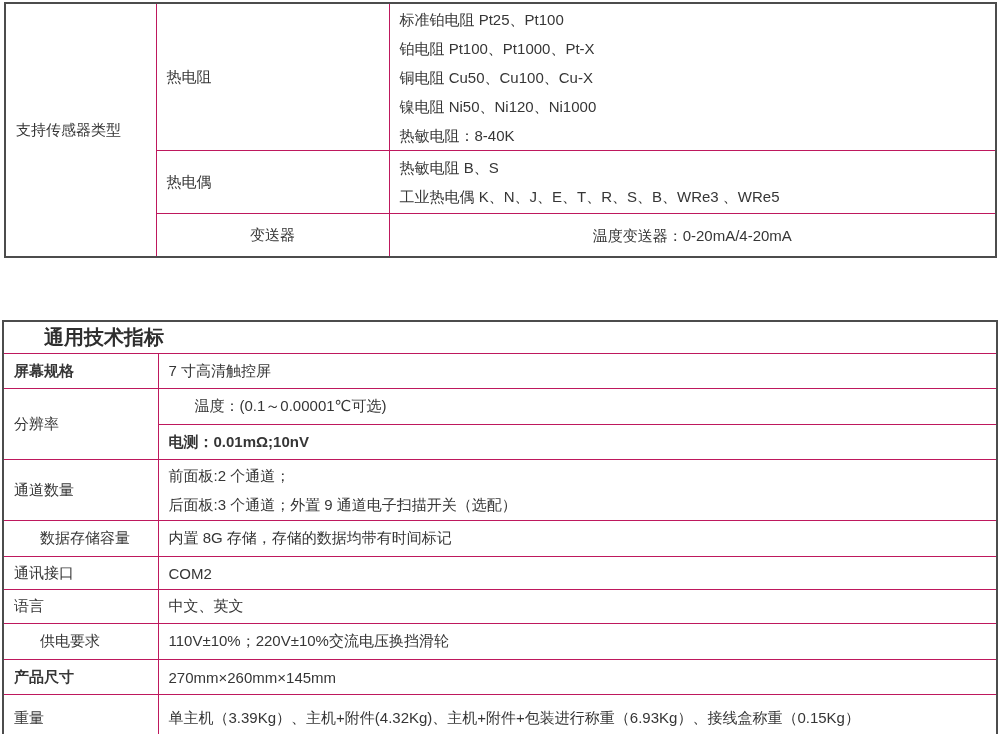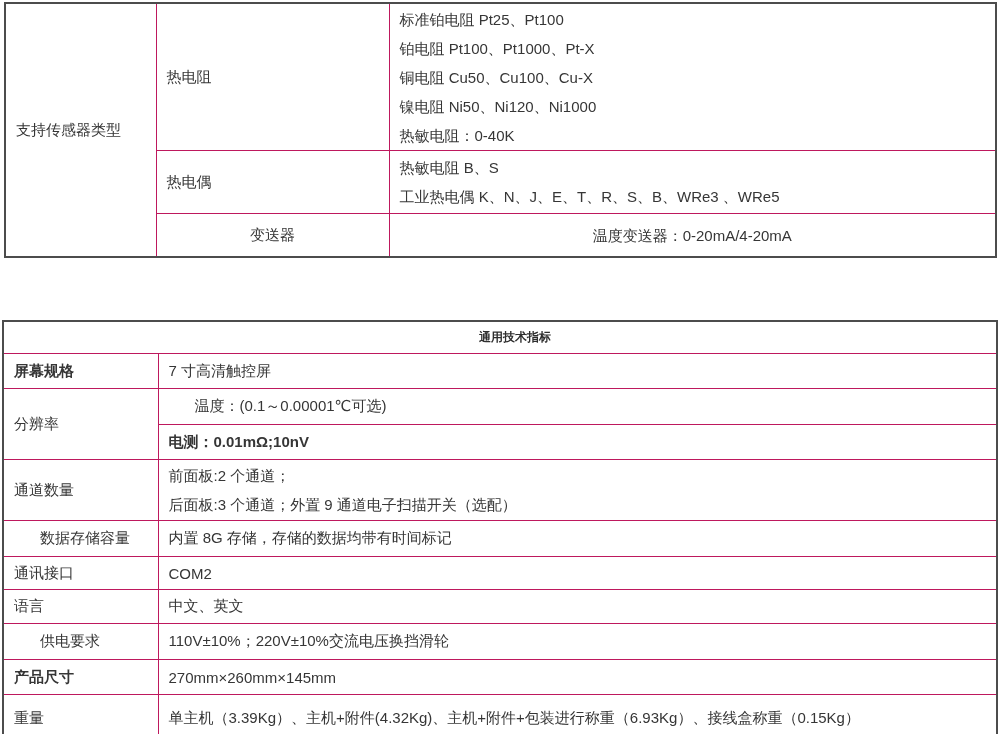--- a/index.html
+++ b/index.html
@@ -39,23 +39,22 @@
   .sensor-table .row-tx   td { height: 42px; text-align: center; }
   .line { line-height: 29px; }
   
   .spec-table {
     margin: 62px 0 0 2px;
     width: 996px;
     border: 2px solid #4c4c4c;
   }
   .spec-table col.c1 { width: 155px; }
   .spec-table .title-cell {
-    text-align: center;
     font-weight: bold;
-    font-size: 12px;
+    font-size: 20px;
     height: 31px;
     color: #2e2e2e;
     padding-left: 40px;
   }
   .h34 { height: 34px; font-weight: bold; }
   .h35 { height: 35px; padding-left: 36px; }
   .h33 { height: 33px; margin-top: 8px; }
   .h32 { height: 32px; }
   .h60 { height: 60px; }
   .h47 { height: 47px; }
@@ -71,21 +70,21 @@
     </colgroup>
   <tbody>
       <tr class="row-rtd">
     <td rowspan="3">支持传感器类型</td>
     <td>热电阻</td>
     <td>
       <div class="line">标准铂电阻 Pt25、Pt100</div>
       <div class="line">铂电阻 Pt100、Pt1000、Pt-X</div>
       <div class="line">铜电阻 Cu50、Cu100、Cu-X</div>
       <div class="line">镍电阻 Ni50、Ni120、Ni1000</div>
-      <div class="line">热敏电阻：0-40K</div>
+      <div class="line">热敏电阻：8-40K</div>
     </td>
   </tr>
   <tr class="row-tc">
     <td>热电偶</td>
     <td>
       <div class="line">热敏电阻 B、S</div>
       <div class="line">工业热电偶 K、N、J、E、T、R、S、B、WRe3 、WRe5</div>
     </td>
   </tr>
   <tr class="row-tx">

